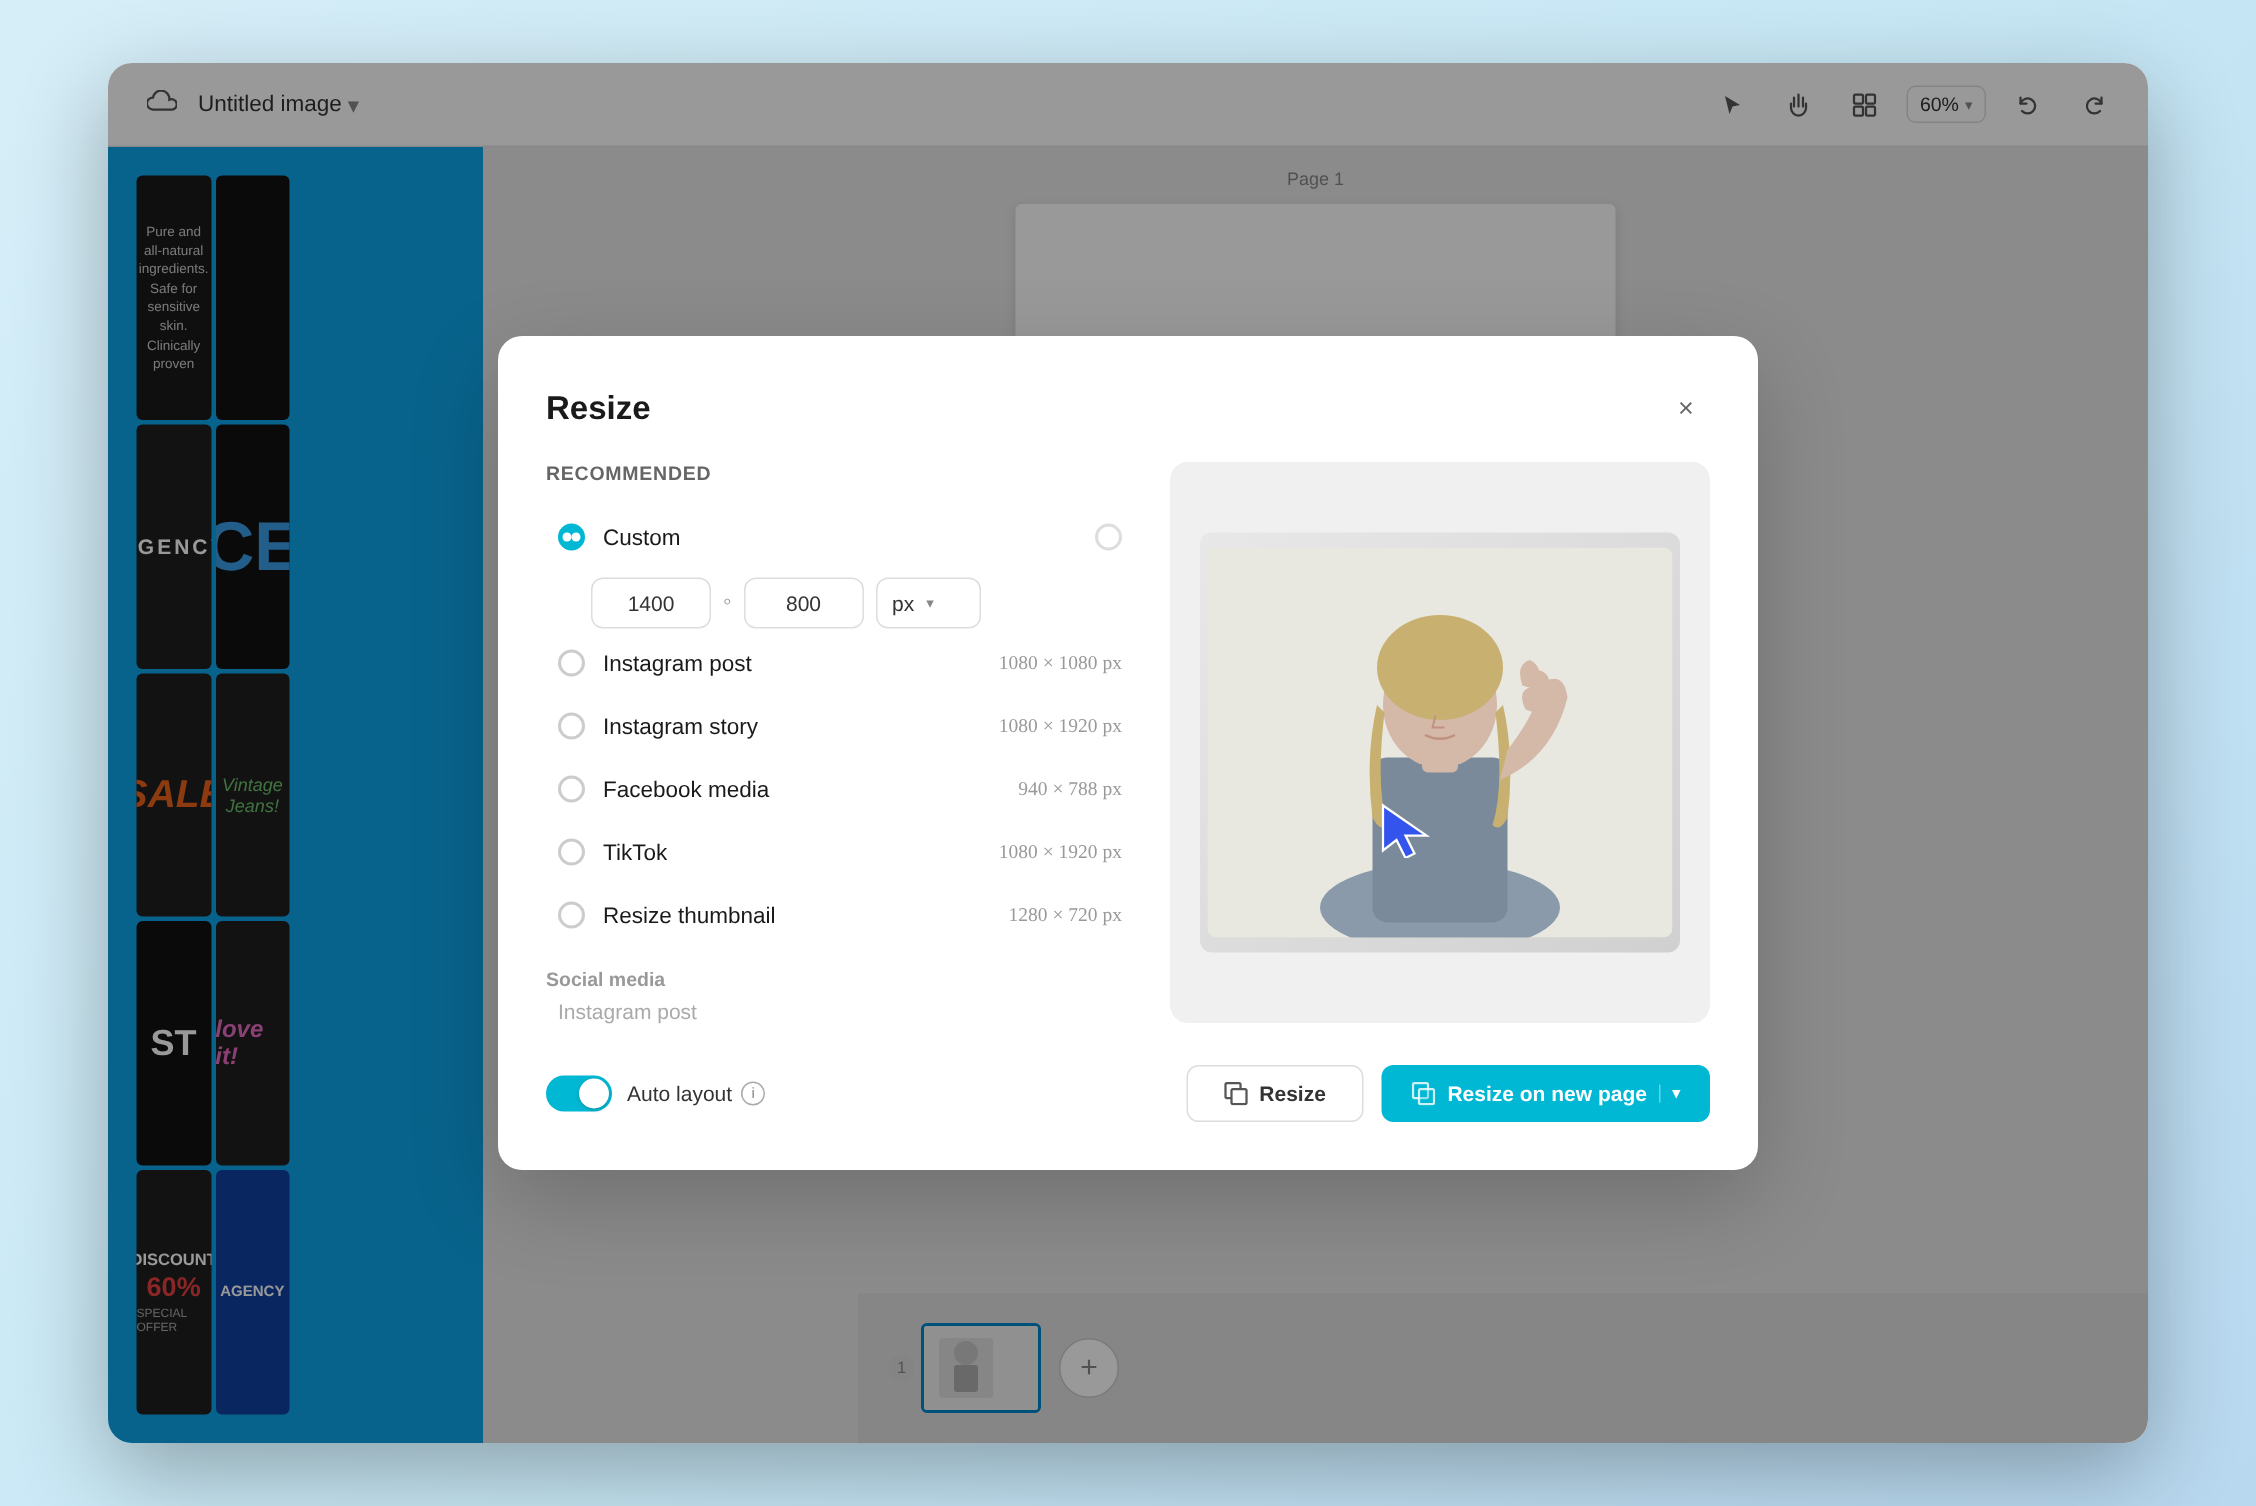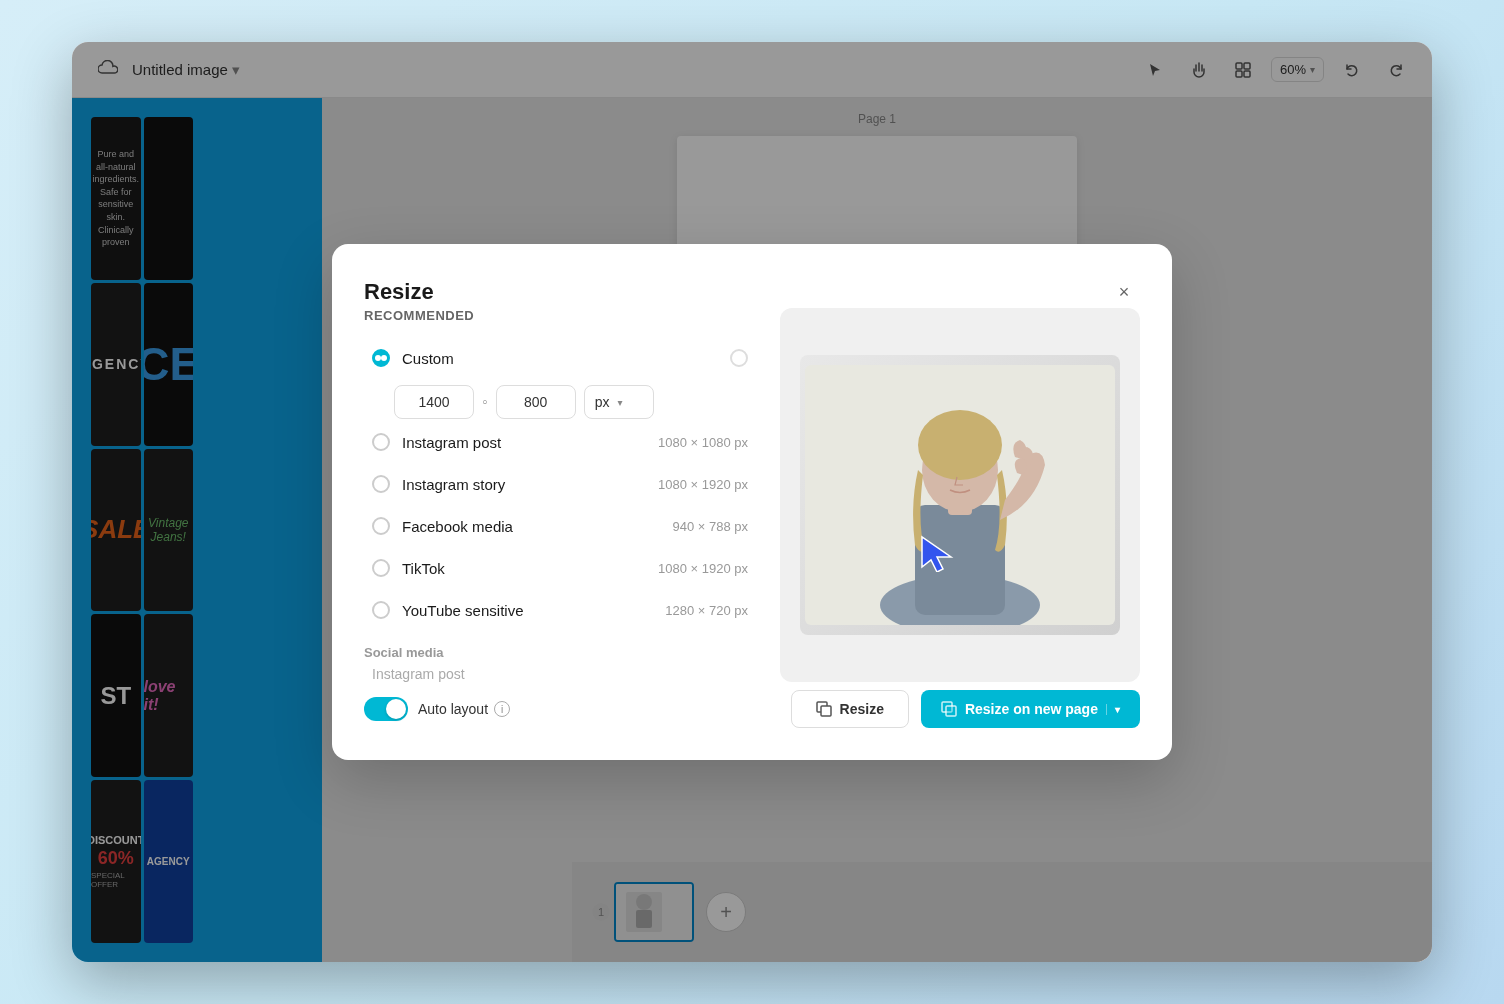--- a/index.html
+++ b/index.html
@@ -209,20 +209,21 @@
     
     .modal {
       background: #fff;
       border-radius: 16px;
       width: 840px;
       max-height: 640px;
       padding: 32px;
       position: relative;
       display: flex;
       flex-direction: column;
+      gap: 20px;
       box-shadow: 0 20px 60px rgba(0,0,0,0.2);
     }
     .modal-header {
       display: flex;
       align-items: center;
       justify-content: space-between;
     }
     .modal-title {
       font-size: 22px;
       font-weight: 700;
@@ -295,20 +296,21 @@
     }
     .option-label {
       font-size: 15px;
       font-weight: 500;
       color: #1a1a1a;
       flex: 1;
     }
     .option-dims {
       font-size: 13px;
       color: #999;
+      font-family: Liberation Serif, serif;
     }
     .custom-inputs {
       display: flex;
       align-items: center;
       gap: 8px;
       margin-left: 30px;
       margin-top: 4px;
     }
     .dim-input {
       width: 80px;
@@ -649,21 +651,21 @@
             </div>
 
             <div class="option-item">
               <div class="radio-circle"></div>
               <span class="option-label">TikTok</span>
               <span class="option-dims">1080 × 1920 px</span>
             </div>
 
             <div class="option-item">
               <div class="radio-circle"></div>
-              <span class="option-label">YouTube sensitive</span>
+              <span class="option-label">Resize thumbnail</span>
               <span class="option-dims">1280 × 720 px</span>
             </div>
           </div>
 
           <div>
             <div class="social-section-label" style="font-size:13px; font-weight:600; color:#999; margin-bottom:6px;">Social media</div>
             <div class="social-sub-label" style="font-size:14px; color:#aaa; padding-left:8px;">Instagram post</div>
           </div>
         </div>
 

